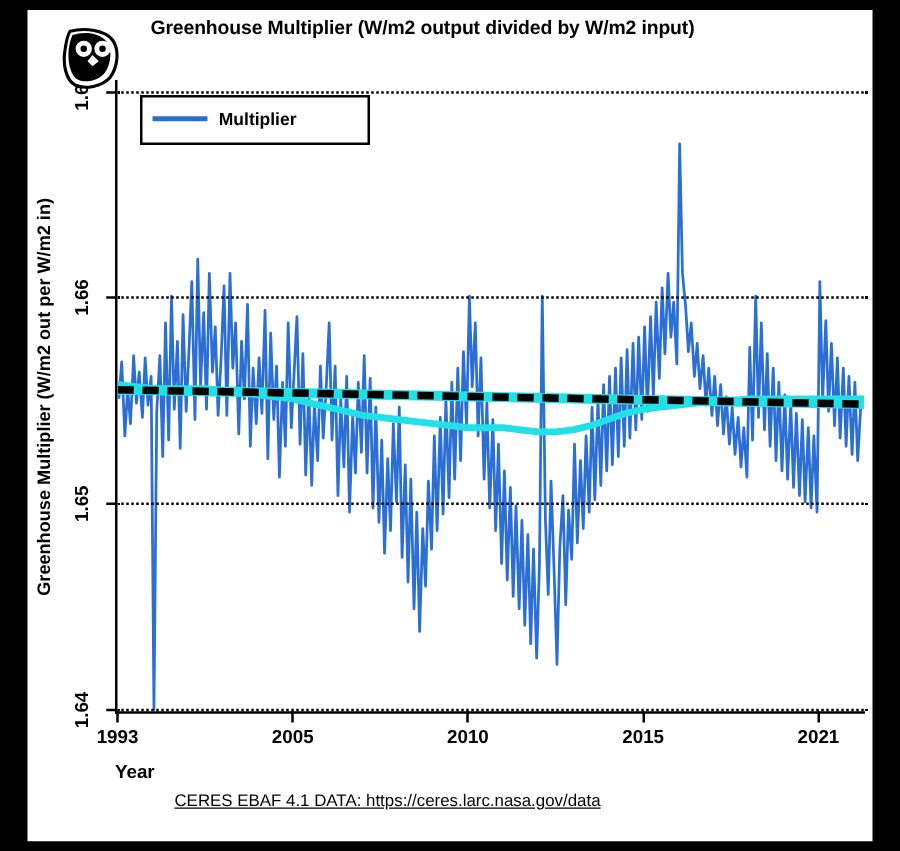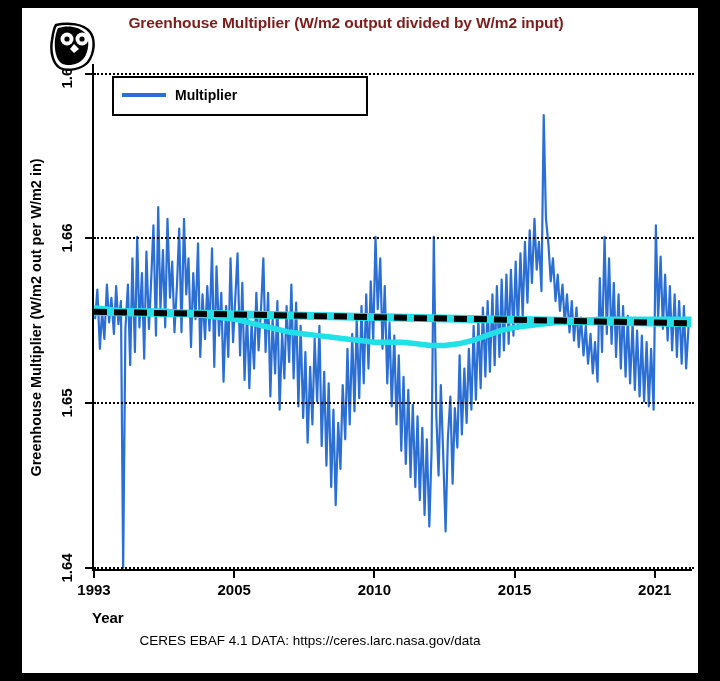--- a/index.html
+++ b/index.html
@@ -23,27 +23,27 @@
     position: absolute;
     left: 22px;
     top: 8px;
     width: 676px;
     height: 665px;
     background: #ffffff;
   }
   
   .title {
     position: absolute;
-    left: 12px;
+    left: 4px;
     top: 5px;
     width: 624px;
     text-align: center;
     font-size: 15.5px;
     font-weight: bold;
-    color: #7f1d1d;
+    color: #000000;
     line-height: 20px;
     letter-spacing: -0.1px;
   }
   .title .l2 { display: block; }
 
   
   #plot {
     position: absolute;
     left: 70px;
     top: 56px;
@@ -110,20 +110,21 @@
     color: #000000;
   }
   #caption {
     position: absolute;
     left: 0;
     width: 576px;
     top: 625px;
     text-align: center;
     font-size: 13.5px;
     color: #000000;
+    text-decoration: underline;
   }
   
   #ytitle {
     position: absolute;
     left: 6px;
     top: 56px;
     width: 507px;
     height: 18px;
     transform-origin: 0 0;
     transform: rotate(-90deg) translateX(-507px);
@@ -131,21 +132,21 @@
     font-size: 14.5px;
     font-weight: bold;
     color: #000000;
     white-space: nowrap;
   }
   
   #legend {
     position: absolute;
     left: 18px;
     top: 12px;
-    width: 256px;
+    width: 184px;
     background: #ffffff;
     border: 2px solid #000000;
     padding: 6px 8px 8px 8px;
     box-sizing: border-box;
   }
   .legend-row {
     display: flex;
     align-items: center;
     height: 22px;
   }

